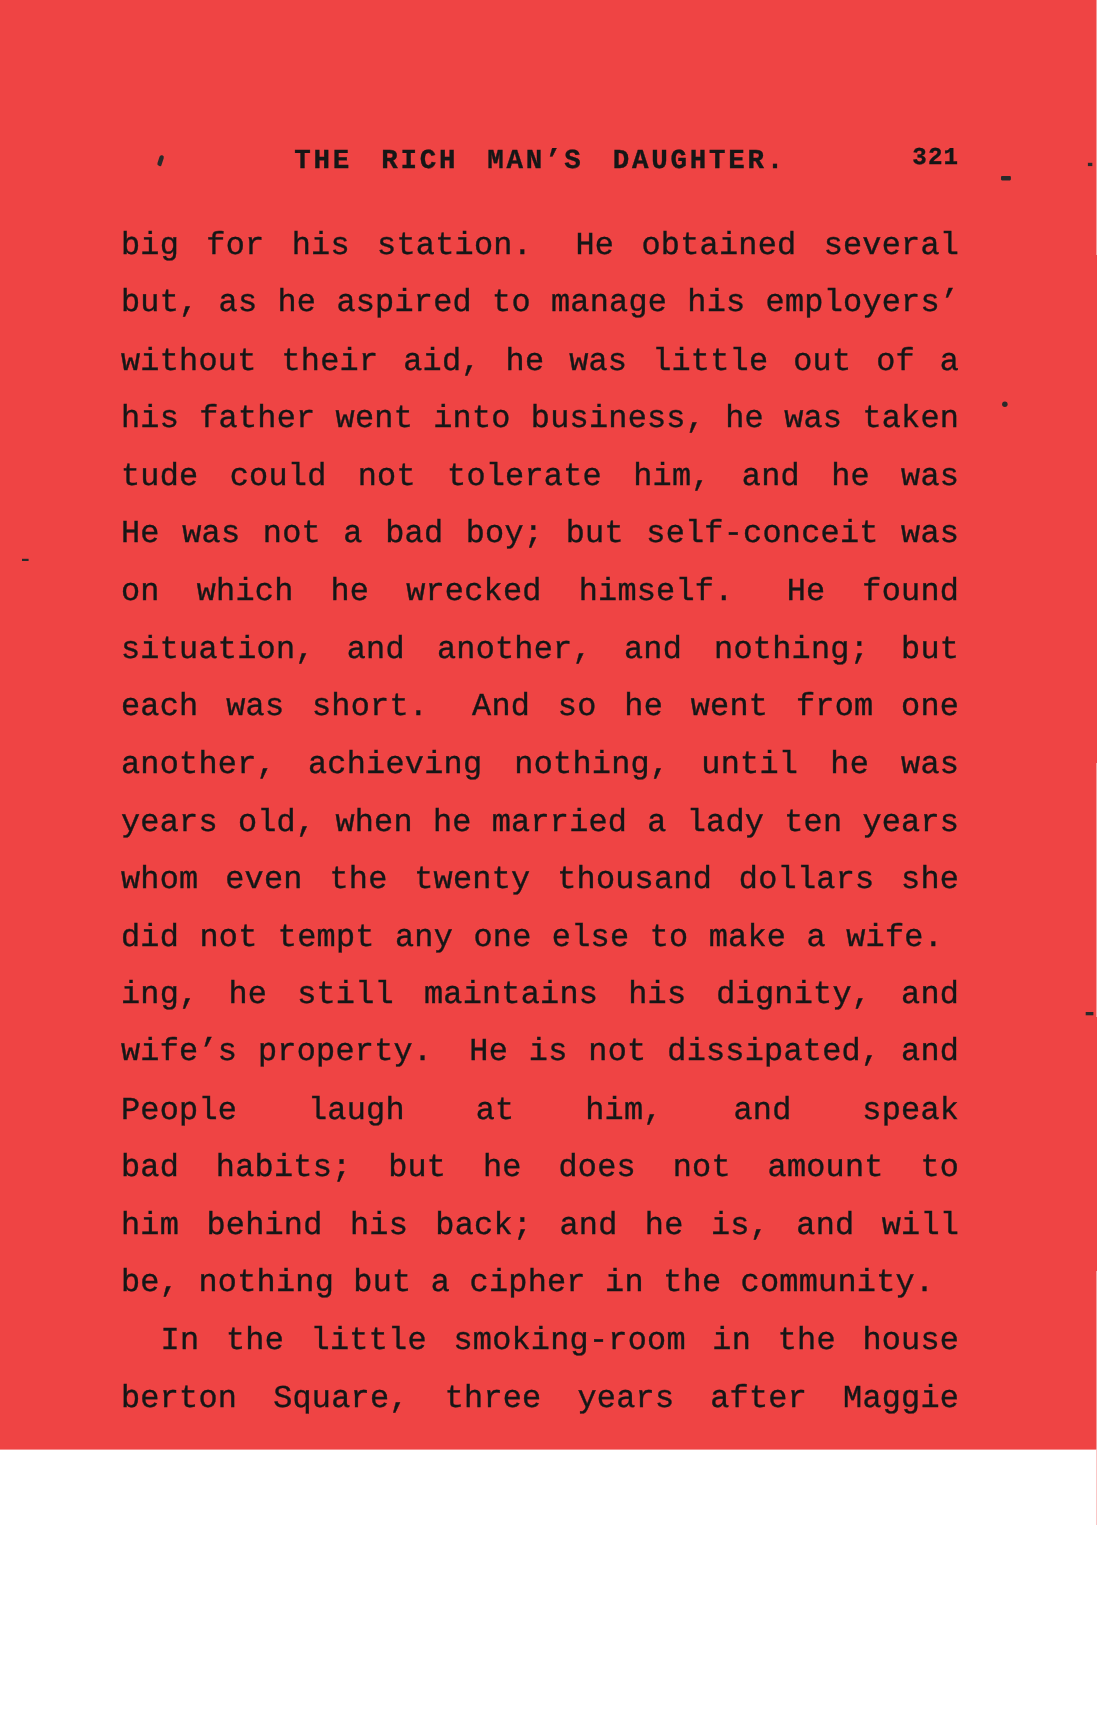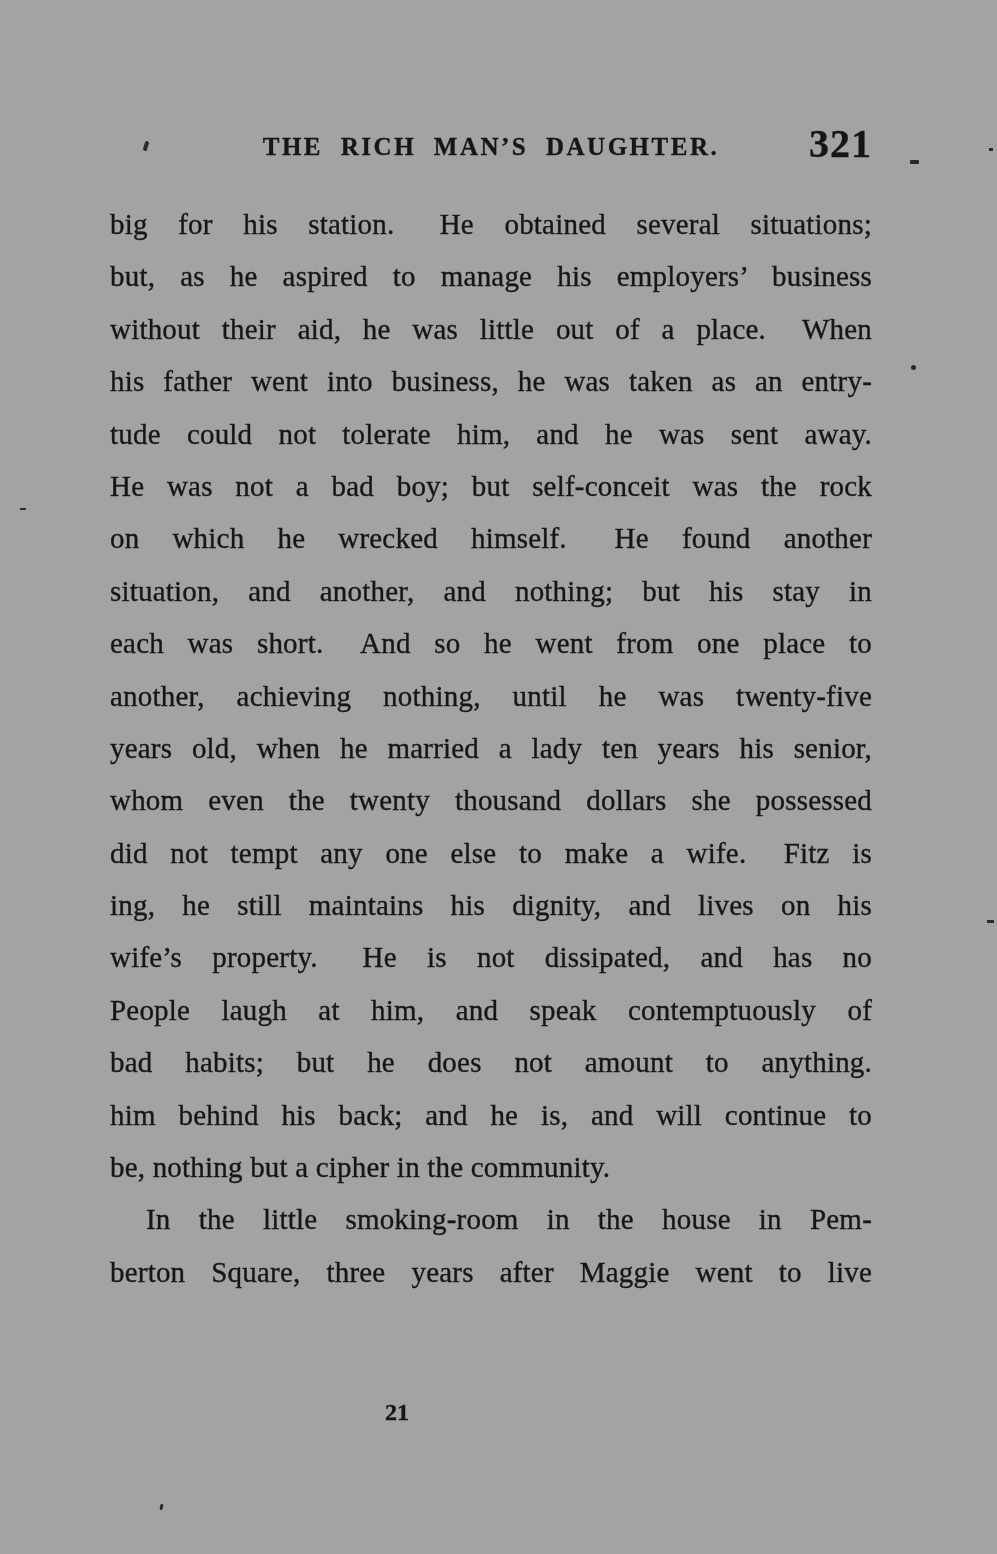--- a/index.html
+++ b/index.html
@@ -3,24 +3,24 @@
 <meta charset="utf-8">
 <style>
   html, body {
     margin: 0;
     padding: 0;
     background: #ffffff;
   }
   .page {
     position: relative;
     width: 997px;
-    height: 1554px;
-    background: #a3a3a3;
+    height: 1318px;
+    background: #ef4444;
     overflow: hidden;
-    font-family: Liberation Serif, serif;
+    font-family: Liberation Mono, monospace;
     color: #161616;
   }
   
   .running-head {
     position: absolute;
     left: 110px;
     top: 126px;
     width: 762px;
     height: 42px;
   }
@@ -33,21 +33,21 @@
     font-weight: 700;
     letter-spacing: 2.5px;
     word-spacing: 9px;
     -webkit-text-stroke: 0.3px #161616;
     white-space: nowrap;
   }
   .page-number {
     position: absolute;
     right: 0;
     top: -3px;
-    font-size: 40px;
+    font-size: 22px;
     line-height: 42px;
     font-weight: 700;
     letter-spacing: 1px;
     -webkit-text-stroke: 0.3px #161616;
   }
   
   .body-text {
     position: absolute;
     left: 110px;
     top: 198px;

